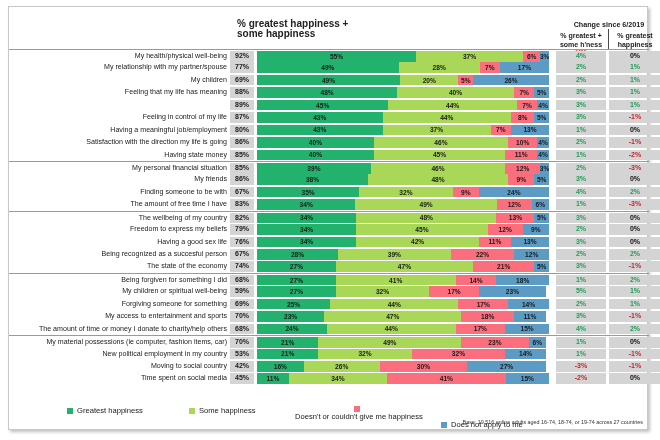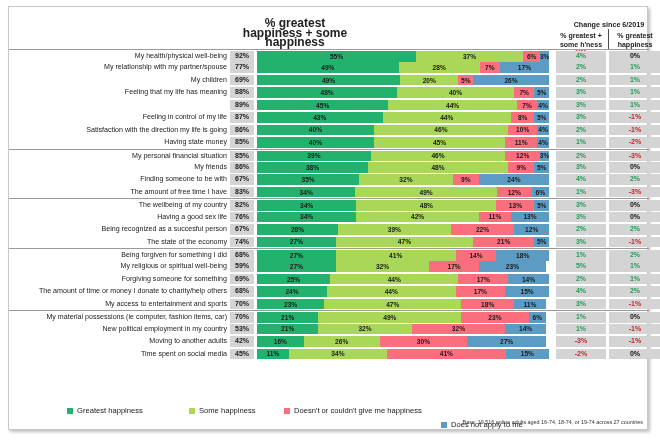--- a/index.html
+++ b/index.html
@@ -26,22 +26,22 @@
     background: #fff;
     box-sizing: border-box;
   }
 
   
   .hdr-mid {
     position: absolute;
     left: 228px;
     top: 12px;
     width: 116px;
-    text-align: center;
-    font-size: 12px;
+    text-align: left;
+    font-size: 10px;
     font-weight: bold;
     line-height: 9.5px;
     color: #222;
   }
   .hdr-change-title {
     position: absolute;
     left: 548px;
     top: 13px;
     width: 104px;
     text-align: center;
@@ -188,21 +188,21 @@
     white-space: nowrap;
   }
   .lg-swatch {
     width: 6px;
     height: 6px;
     margin-right: 4px;
     display: inline-block;
   }
   #lg0 { left: 58px; }
   #lg1 { left: 180px; }
-  #lg2 { left: 275px; }
+  #lg2 { left: 286px; flex-direction: column; }
   #lg3 { left: 432px; margin-top: 14px; }
 
   #base-note {
     position: absolute;
     left: 372px;
     top: 412px;
     width: 262px;
     text-align: right;
     font-size: 5.4px;
     color: #333;
@@ -290,20 +290,32 @@
         <div class="bar">
           <div class="seg seg-greatest" style="width: 43%; background: rgb(35, 178, 109);">43%</div>
           <div class="seg seg-some" style="width: 44%; background: rgb(169, 215, 88);">44%</div>
           <div class="seg seg-none" style="width: 8%; background: rgb(250, 110, 125);">8%</div>
           <div class="seg seg-na" style="width: 5%; background: rgb(91, 155, 196);">5%</div>
         </div>
         <div class="chg chg-a pos">3%</div>
         <div class="chg chg-b neg">-1%</div>
       </div>
       <div class="row">
+        <div class="row-label">Having a meaningful job/employment</div>
+        <div class="row-total">80%</div>
+        <div class="bar">
+          <div class="seg seg-greatest" style="width: 43%; background: rgb(35, 178, 109);">43%</div>
+          <div class="seg seg-some" style="width: 37%; background: rgb(169, 215, 88);">37%</div>
+          <div class="seg seg-none" style="width: 7%; background: rgb(250, 110, 125);">7%</div>
+          <div class="seg seg-na" style="width: 13%; background: rgb(91, 155, 196);">13%</div>
+        </div>
+        <div class="chg chg-a pos">1%</div>
+        <div class="chg chg-b zero">0%</div>
+      </div>
+      <div class="row">
         <div class="row-label">Satisfaction with the direction my life is going</div>
         <div class="row-total">86%</div>
         <div class="bar">
           <div class="seg seg-greatest" style="width: 40%; background: rgb(35, 178, 109);">40%</div>
           <div class="seg seg-some" style="width: 46%; background: rgb(169, 215, 88);">46%</div>
           <div class="seg seg-none" style="width: 10%; background: rgb(250, 110, 125);">10%</div>
           <div class="seg seg-na" style="width: 4%; background: rgb(91, 155, 196);">4%</div>
         </div>
         <div class="chg chg-a pos">2%</div>
         <div class="chg chg-b neg">-1%</div>
@@ -374,20 +386,32 @@
         <div class="bar">
           <div class="seg seg-greatest" style="width: 34%; background: rgb(35, 178, 109);">34%</div>
           <div class="seg seg-some" style="width: 48%; background: rgb(169, 215, 88);">48%</div>
           <div class="seg seg-none" style="width: 13%; background: rgb(250, 110, 125);">13%</div>
           <div class="seg seg-na" style="width: 5%; background: rgb(91, 155, 196);">5%</div>
         </div>
         <div class="chg chg-a pos">3%</div>
         <div class="chg chg-b zero">0%</div>
       </div>
       <div class="row">
+        <div class="row-label">Freedom to express my beliefs</div>
+        <div class="row-total">79%</div>
+        <div class="bar">
+          <div class="seg seg-greatest" style="width: 34%; background: rgb(35, 178, 109);">34%</div>
+          <div class="seg seg-some" style="width: 45%; background: rgb(169, 215, 88);">45%</div>
+          <div class="seg seg-none" style="width: 12%; background: rgb(250, 110, 125);">12%</div>
+          <div class="seg seg-na" style="width: 9%; background: rgb(91, 155, 196);">9%</div>
+        </div>
+        <div class="chg chg-a pos">2%</div>
+        <div class="chg chg-b zero">0%</div>
+      </div>
+      <div class="row">
         <div class="row-label">Having a good sex life</div>
         <div class="row-total">76%</div>
         <div class="bar">
           <div class="seg seg-greatest" style="width: 34%; background: rgb(35, 178, 109);">34%</div>
           <div class="seg seg-some" style="width: 42%; background: rgb(169, 215, 88);">42%</div>
           <div class="seg seg-none" style="width: 11%; background: rgb(250, 110, 125);">11%</div>
           <div class="seg seg-na" style="width: 13%; background: rgb(91, 155, 196);">13%</div>
         </div>
         <div class="chg chg-a pos">3%</div>
         <div class="chg chg-b zero">0%</div>
@@ -422,21 +446,21 @@
         <div class="bar">
           <div class="seg seg-greatest" style="width: 27%; background: rgb(35, 178, 109);">27%</div>
           <div class="seg seg-some" style="width: 41%; background: rgb(169, 215, 88);">41%</div>
           <div class="seg seg-none" style="width: 14%; background: rgb(250, 110, 125);">14%</div>
           <div class="seg seg-na" style="width: 18%; background: rgb(91, 155, 196);">18%</div>
         </div>
         <div class="chg chg-a pos">1%</div>
         <div class="chg chg-b pos">2%</div>
       </div>
       <div class="row">
-        <div class="row-label">My religious or spiritual well-being</div>
+        <div class="row-label">My children or spiritual well-being</div>
         <div class="row-total">59%</div>
         <div class="bar">
           <div class="seg seg-greatest" style="width: 27%; background: rgb(35, 178, 109);">27%</div>
           <div class="seg seg-some" style="width: 32%; background: rgb(169, 215, 88);">32%</div>
           <div class="seg seg-none" style="width: 17%; background: rgb(250, 110, 125);">17%</div>
           <div class="seg seg-na" style="width: 23%; background: rgb(91, 155, 196);">23%</div>
         </div>
         <div class="chg chg-a pos">5%</div>
         <div class="chg chg-b pos">1%</div>
       </div>
@@ -446,43 +470,43 @@
         <div class="bar">
           <div class="seg seg-greatest" style="width: 25%; background: rgb(35, 178, 109);">25%</div>
           <div class="seg seg-some" style="width: 44%; background: rgb(169, 215, 88);">44%</div>
           <div class="seg seg-none" style="width: 17%; background: rgb(250, 110, 125);">17%</div>
           <div class="seg seg-na" style="width: 14%; background: rgb(91, 155, 196);">14%</div>
         </div>
         <div class="chg chg-a pos">2%</div>
         <div class="chg chg-b pos">1%</div>
       </div>
       <div class="row">
+        <div class="row-label">My access to entertainment and sports</div>
+        <div class="row-total">70%</div>
+        <div class="bar">
+          <div class="seg seg-greatest" style="width: 23%; background: rgb(35, 178, 109);">23%</div>
+          <div class="seg seg-some" style="width: 47%; background: rgb(169, 215, 88);">47%</div>
+          <div class="seg seg-none" style="width: 18%; background: rgb(250, 110, 125);">18%</div>
+          <div class="seg seg-na" style="width: 11%; background: rgb(91, 155, 196);">11%</div>
+        </div>
+        <div class="chg chg-a pos">3%</div>
+        <div class="chg chg-b neg">-1%</div>
+      </div>
+      <div class="row">
         <div class="row-label">The amount of time or money I donate to charity/help others</div>
         <div class="row-total">68%</div>
         <div class="bar">
           <div class="seg seg-greatest" style="width: 24%; background: rgb(35, 178, 109);">24%</div>
           <div class="seg seg-some" style="width: 44%; background: rgb(169, 215, 88);">44%</div>
           <div class="seg seg-none" style="width: 17%; background: rgb(250, 110, 125);">17%</div>
           <div class="seg seg-na" style="width: 15%; background: rgb(91, 155, 196);">15%</div>
         </div>
         <div class="chg chg-a pos">4%</div>
         <div class="chg chg-b pos">2%</div>
       </div>
-      <div class="row">
-        <div class="row-label">My access to entertainment and sports</div>
-        <div class="row-total">70%</div>
-        <div class="bar">
-          <div class="seg seg-greatest" style="width: 23%; background: rgb(35, 178, 109);">23%</div>
-          <div class="seg seg-some" style="width: 47%; background: rgb(169, 215, 88);">47%</div>
-          <div class="seg seg-none" style="width: 18%; background: rgb(250, 110, 125);">18%</div>
-          <div class="seg seg-na" style="width: 11%; background: rgb(91, 155, 196);">11%</div>
-        </div>
-        <div class="chg chg-a pos">3%</div>
-        <div class="chg chg-b neg">-1%</div>
-      </div>
       <div class="row group-start">
         <div class="row-label">My material possessions (ie computer, fashion items, car)</div>
         <div class="row-total">70%</div>
         <div class="bar">
           <div class="seg seg-greatest" style="width: 21%; background: rgb(35, 178, 109);">21%</div>
           <div class="seg seg-some" style="width: 49%; background: rgb(169, 215, 88);">49%</div>
           <div class="seg seg-none" style="width: 23%; background: rgb(250, 110, 125);">23%</div>
           <div class="seg seg-na" style="width: 6%; background: rgb(91, 155, 196);">6%</div>
         </div>
         <div class="chg chg-a pos">1%</div>
@@ -494,21 +518,21 @@
         <div class="bar">
           <div class="seg seg-greatest" style="width: 21%; background: rgb(35, 178, 109);">21%</div>
           <div class="seg seg-some" style="width: 32%; background: rgb(169, 215, 88);">32%</div>
           <div class="seg seg-none" style="width: 32%; background: rgb(250, 110, 125);">32%</div>
           <div class="seg seg-na" style="width: 14%; background: rgb(91, 155, 196);">14%</div>
         </div>
         <div class="chg chg-a pos">1%</div>
         <div class="chg chg-b neg">-1%</div>
       </div>
       <div class="row">
-        <div class="row-label">Moving to another adults</div>
+        <div class="row-label">Moving to social country</div>
         <div class="row-total">42%</div>
         <div class="bar">
           <div class="seg seg-greatest" style="width: 16%; background: rgb(35, 178, 109);">16%</div>
           <div class="seg seg-some" style="width: 26%; background: rgb(169, 215, 88);">26%</div>
           <div class="seg seg-none" style="width: 30%; background: rgb(250, 110, 125);">30%</div>
           <div class="seg seg-na" style="width: 27%; background: rgb(91, 155, 196);">27%</div>
         </div>
         <div class="chg chg-a neg">-3%</div>
         <div class="chg chg-b neg">-1%</div>
       </div>

